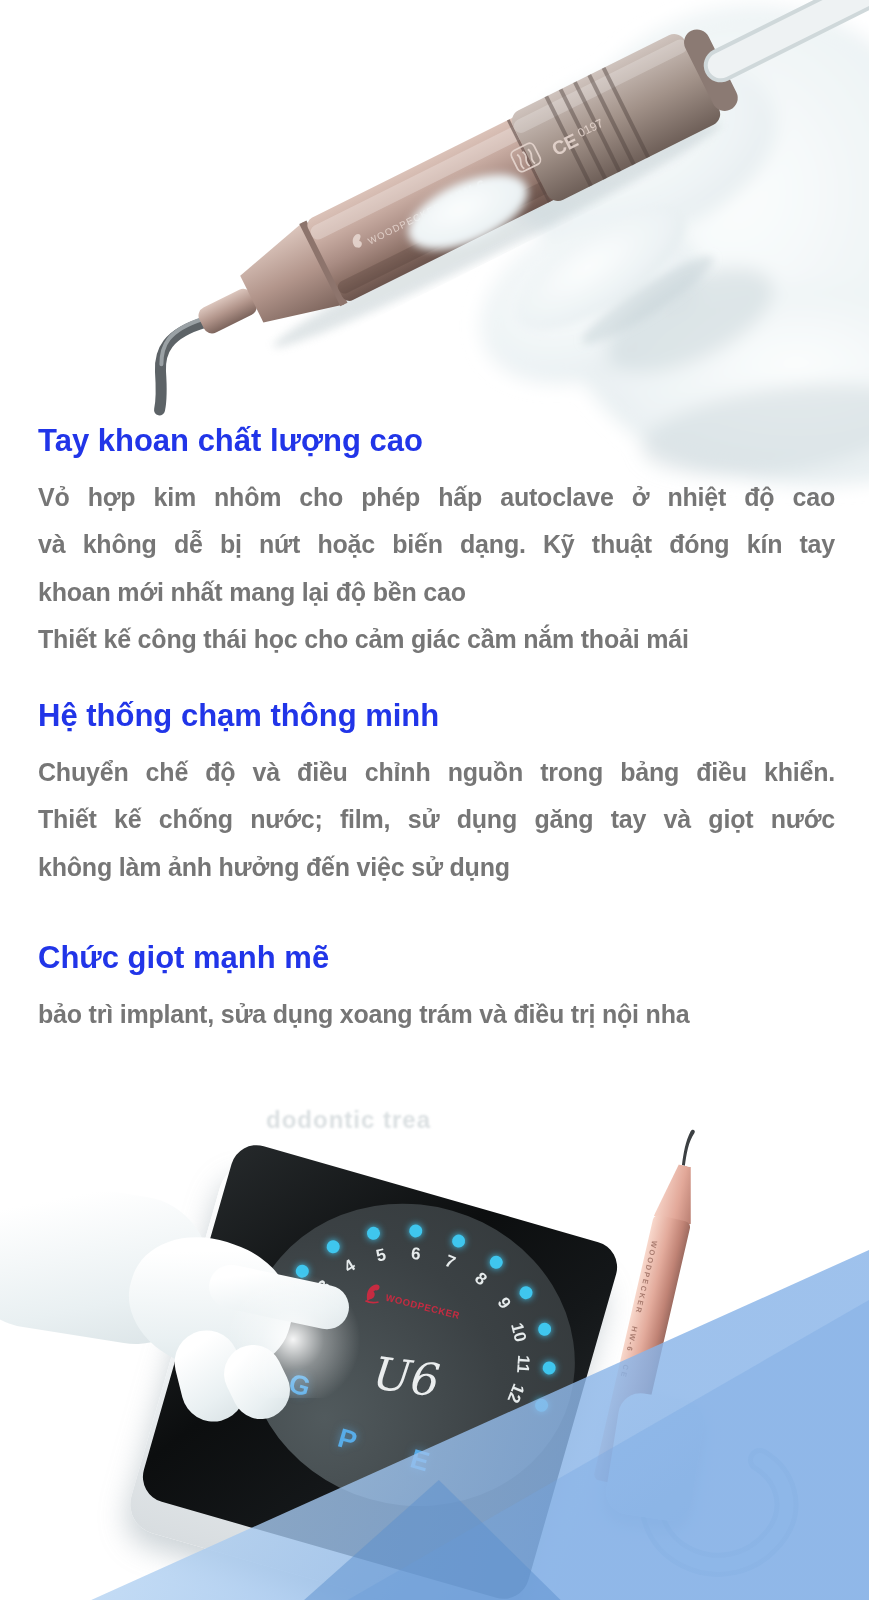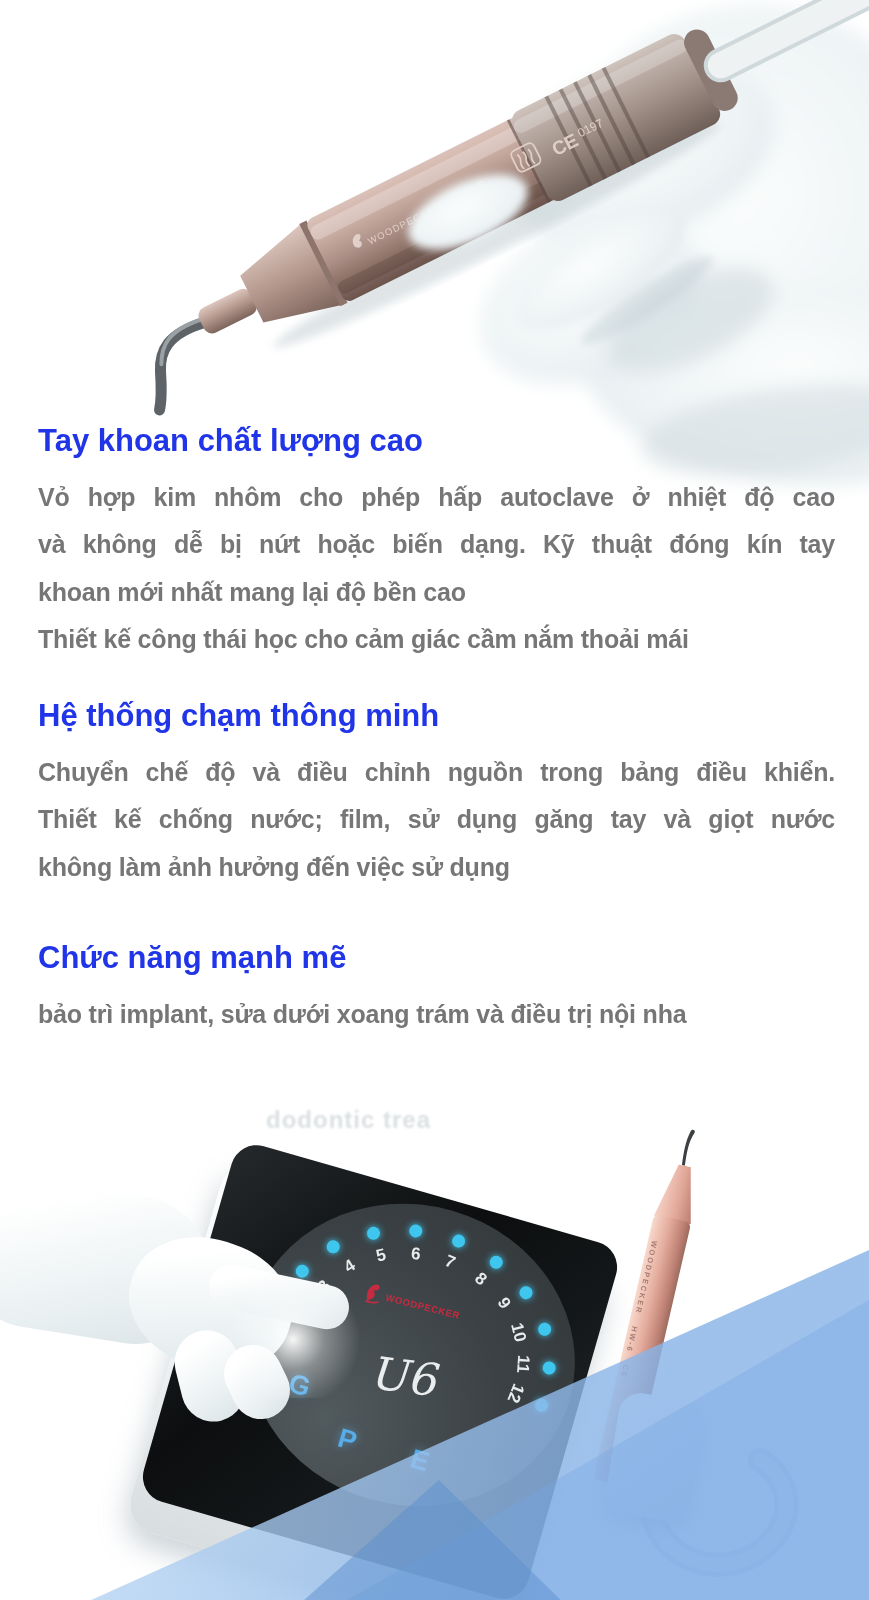--- a/index.html
+++ b/index.html
@@ -190,23 +190,23 @@
       <section class="sec sec0">
         <h2 class="sec-h">Tay khoan chất lượng cao</h2>
         <div class="plines">
           <div class="pline just">Vỏ hợp kim nhôm cho phép hấp autoclave ở nhiệt độ cao</div>
           <div class="pline just">và không dễ bị nứt hoặc biến dạng. Kỹ thuật đóng kín tay</div>
           <div class="pline">khoan mới nhất mang lại độ bền cao</div>
           <div class="pline">Thiết kế công thái học cho cảm giác cầm nắm thoải mái</div>
         </div>
       </section>
       <section class="sec sec2">
-        <h2 class="sec-h">Chức năng mạnh mẽ</h2>
+        <h2 class="sec-h">Chức giọt mạnh mẽ</h2>
         <div class="plines">
-          <div class="pline">bảo trì implant, sửa dưới xoang trám và điều trị nội nha</div>
+          <div class="pline">bảo trì implant, sửa dụng xoang trám và điều trị nội nha</div>
         </div>
       </section>
     </div>
   <div id="ghost">dodontic trea</div>
 
   <div id="panel-base" class="abs"></div>
 
   <div id="panel-top" class="abs">
     <div id="dial" class="abs">
       <div id="logo" class="abs">

